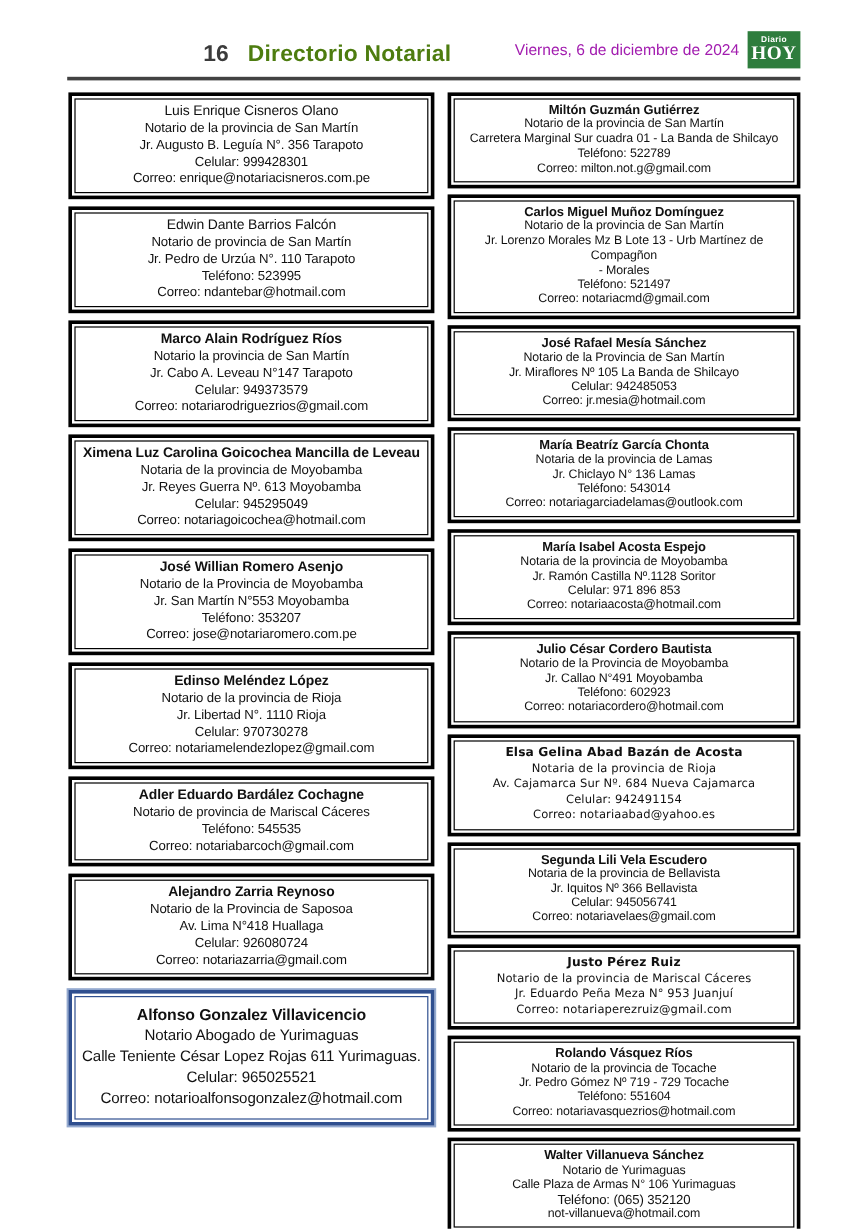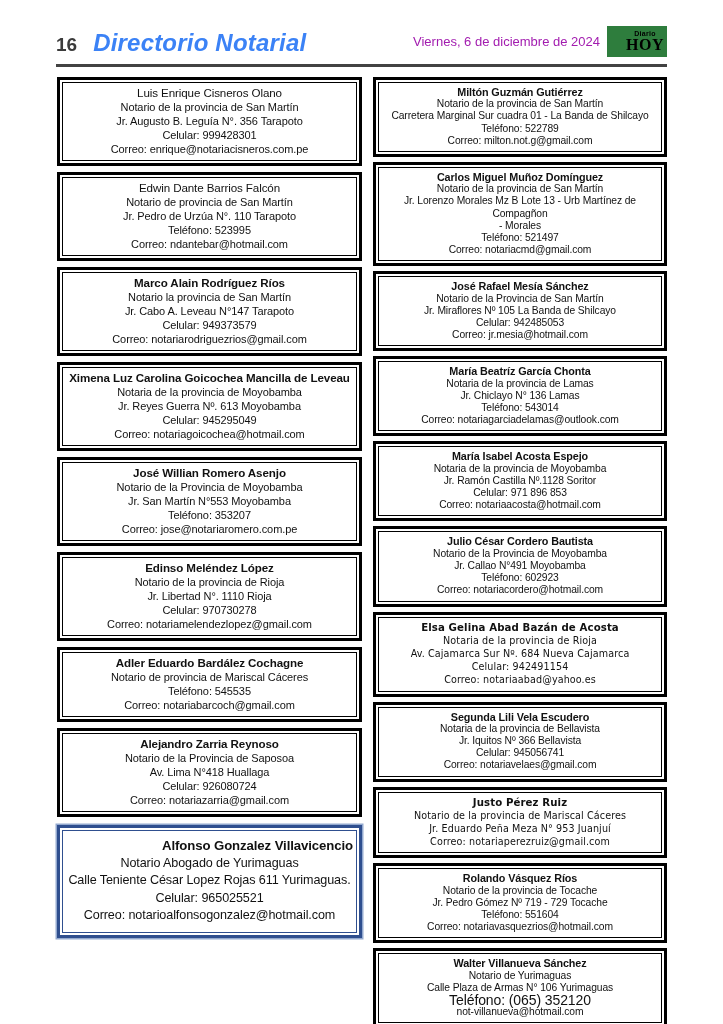--- a/index.html
+++ b/index.html
@@ -5,33 +5,33 @@
   html,body { margin:0; padding:0; background:#ffffff; }
   body {
     width:723px; height:1024px; overflow:hidden;
     font-family:"Liberation Sans", sans-serif; color:#111;
     -webkit-font-smoothing:antialiased;
   }
   .page { position:relative; width:723px; height:1024px; background:#fff; }
 
   
   .hdr {
-    display:flex; justify-content:space-between; align-items:flex-end;
+    display:flex; justify-content:flex-end; align-items:flex-end;
     padding:26px 56px 5px 56px;
+    gap:31px;
   }
   .hdr-left { display:flex; align-items:baseline; color:#3b3b3b; }
   .page-num { font-size:19px; font-weight:bold; }
-  .page-title { font-size:24px; font-weight:bold; margin:0 0 0 16px; letter-spacing:0.2px; color:#3b82f6;font-style:italic; }
+  .page-title { font-size:19px; font-weight:bold; margin:0 0 0 16px; letter-spacing:0.2px; color:#4d7c0f; }
   .hdr-right { display:flex; align-items:center; }
   .hdr-date { font-size:13px; color:#a21caf; margin-right:7px;margin-left:22px; }
   .logo {
-    width:44px; height:31px; background:#2e7d3d; color:#000000;
+    width:44px; height:31px; background:#2e7d3d; color:#ffffff;
     display:flex; flex-direction:column; align-items:center; justify-content:center;
     line-height:1;
-    padding-left:16px;
   }
   .logo-top { font-size:7px; font-weight:bold; letter-spacing:0.3px; }
   .logo-main { font-size:16px; font-weight:bold; font-family:"Liberation Serif", serif; letter-spacing:0.5px; }
   .rule { height:3px; background:#424242; margin:2px 56px 0 56px; }
 
   
   .cols { display:flex; gap:11px; padding:10px 56px 0 57px; align-items:flex-start; }
   .col { display:flex; flex-direction:column; }
   .col-left  { width:305px; gap:6px; }
   .col-right { width:294px; gap:5px; }
@@ -47,23 +47,23 @@
   .col-left .nname { font-size:11.6px; }
   .col-right .nname { font-size:10.8px; }
 
   
   .card.wide .card-inner { font-family:"DejaVu Sans", sans-serif; font-size:9.6px; line-height:13.2px; letter-spacing:0.1px; }
   .card.wide .nname { font-size:10.2px; }
 
   
   .card.blue { border-color:#2f4f8f; box-shadow:0 0 0 1.5px #93a9cf; margin-top:2px; }
   .card.blue .card-inner { border-color:#2f4f8f; font-size:12.6px; line-height:17.5px; padding:6px 3px 7px 3px; }
-  .card.blue .nname { font-size:13.2px;text-align:right; }
-
-  .nline.large { font-size:14px; }
+  .card.blue .nname { font-size:13.2px; }
+
+  .nline.large { font-size:11px; }
 </style>
 </head>
 <body>
 
 <div class="page">
 
   <header class="hdr">
     <div class="hdr-left">
       <span class="page-num">16</span>
       <h1 class="page-title">Directorio Notarial</h1>

